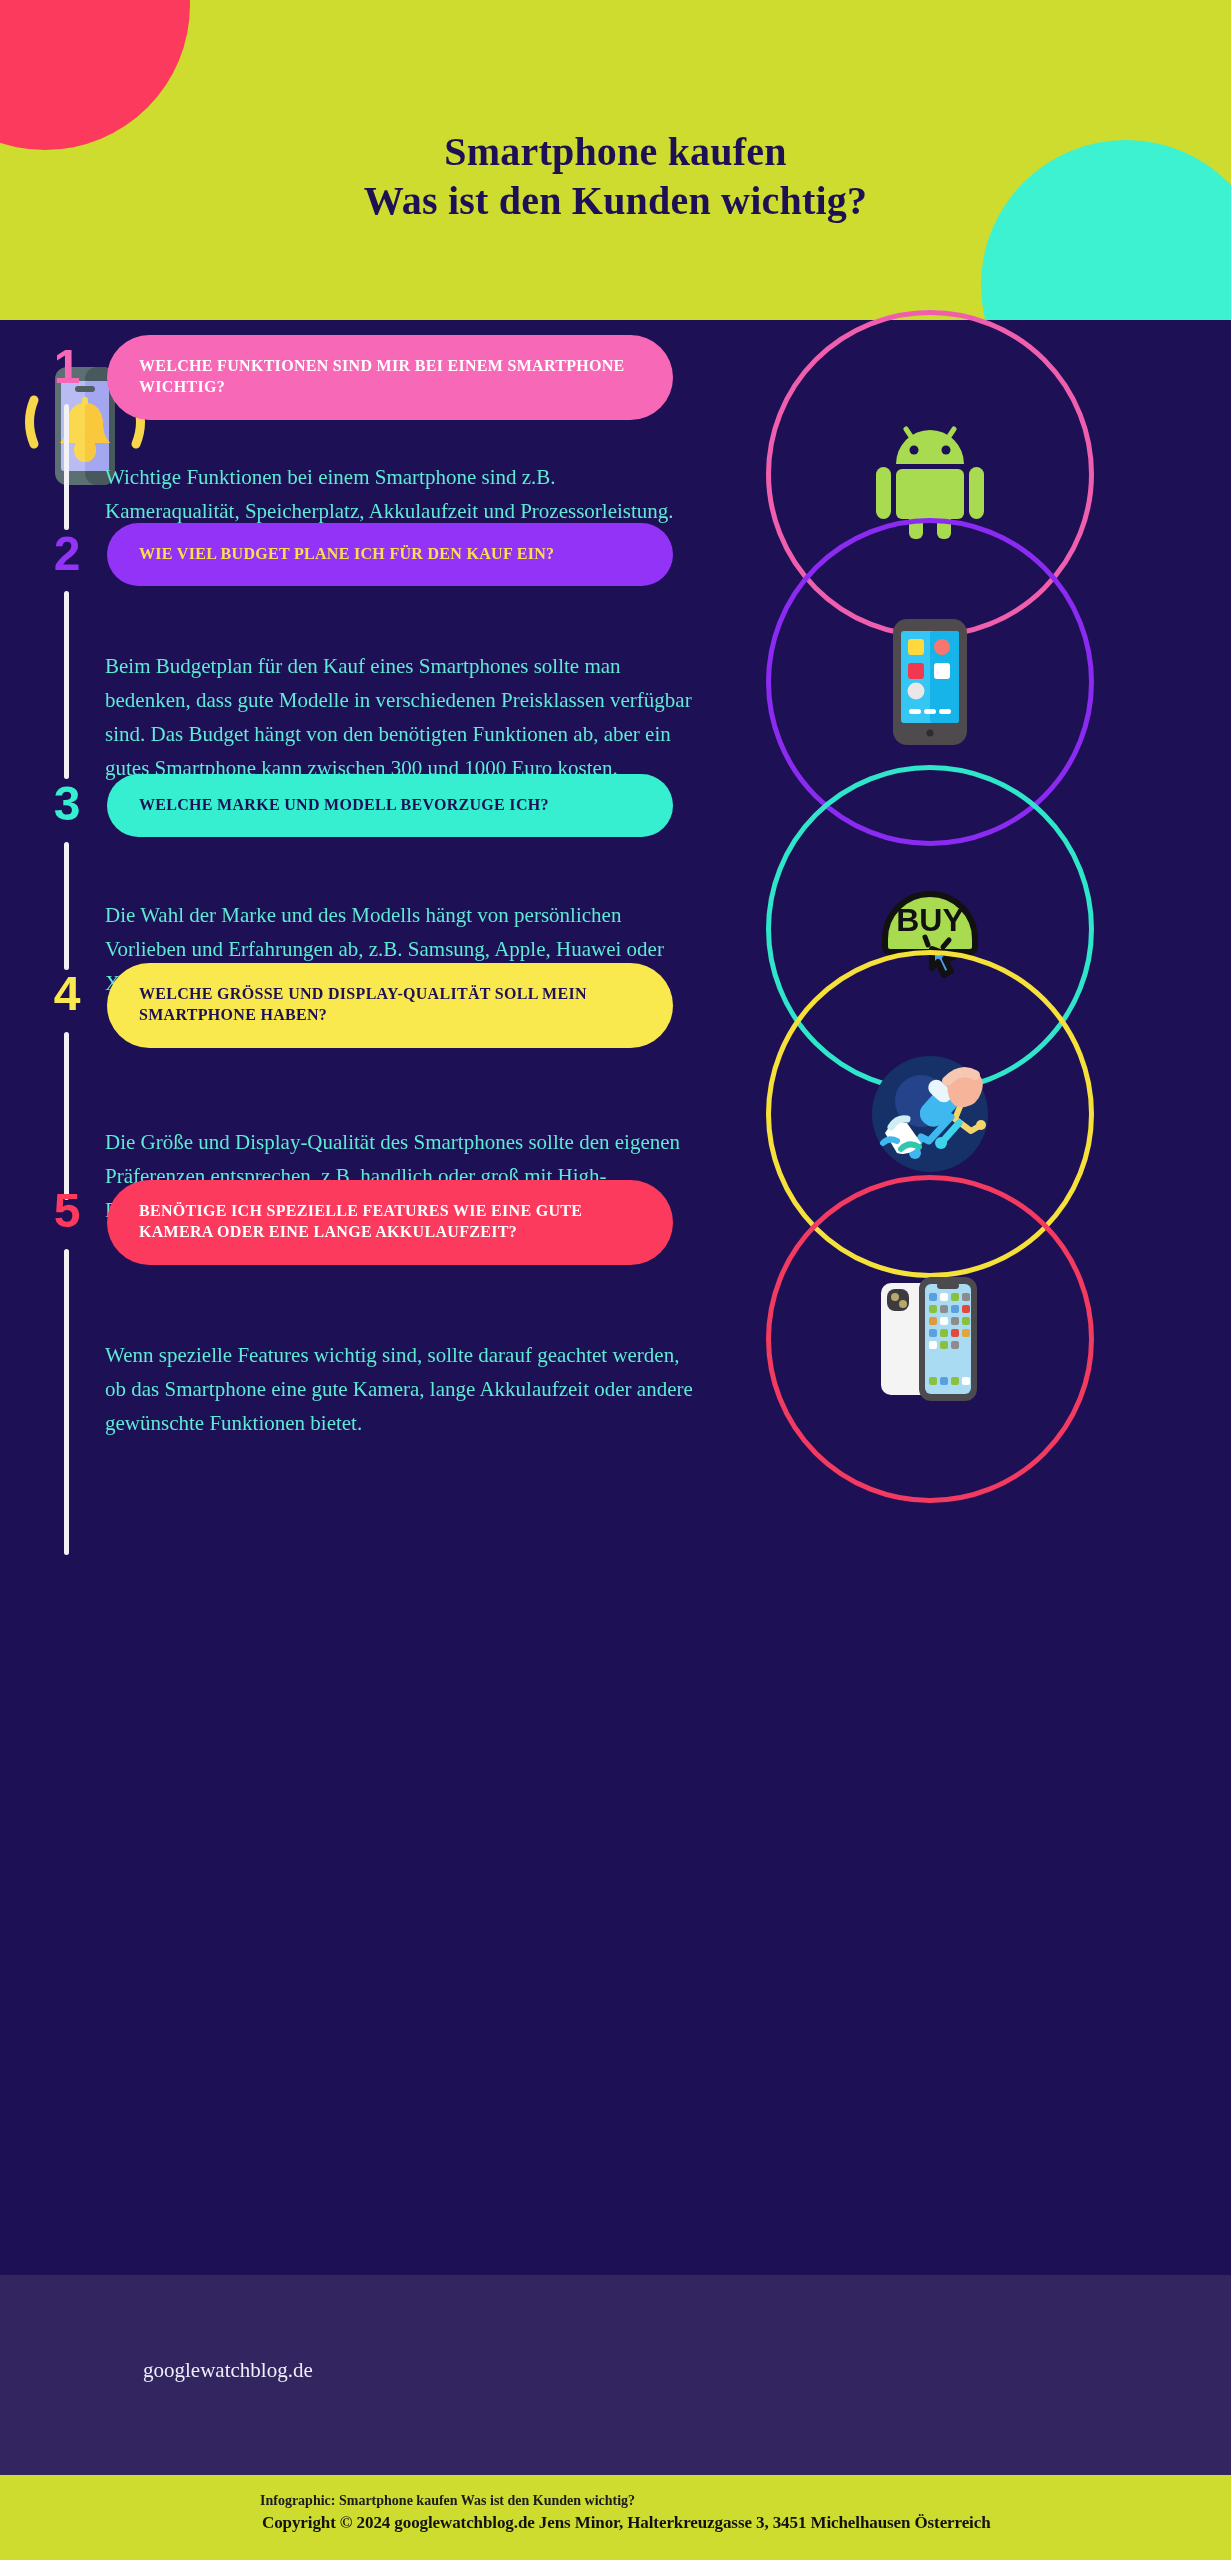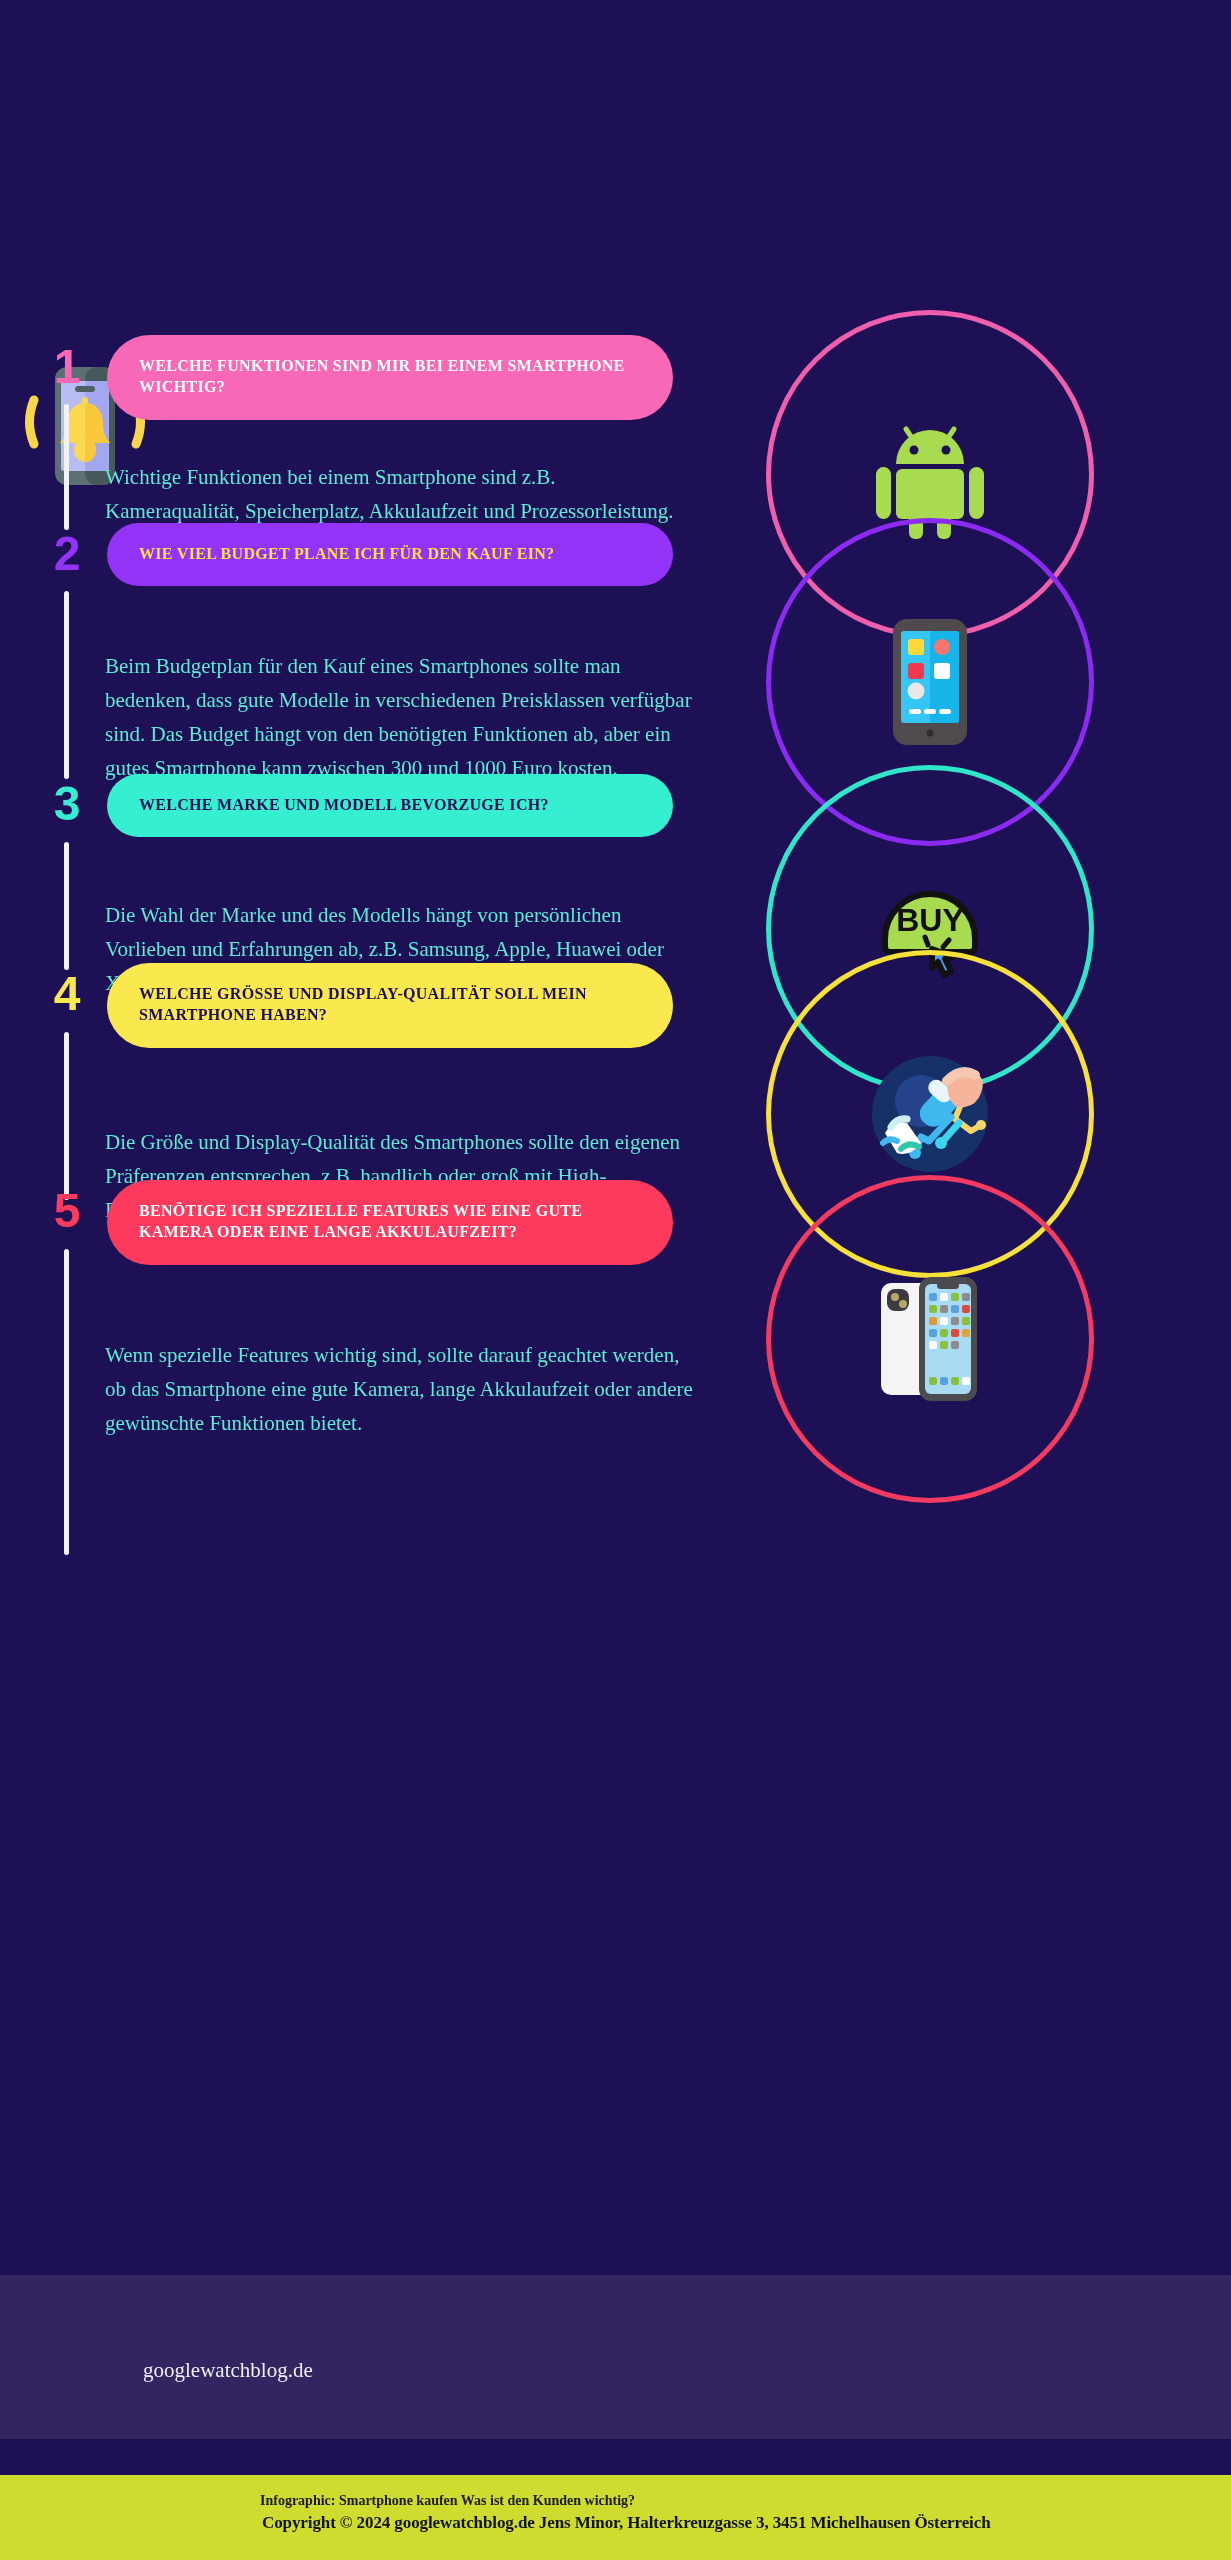--- a/index.html
+++ b/index.html
@@ -130,21 +130,21 @@
     align-items: center;
     justify-content: center;
   }
   .circle-icon svg { display: block; }
 
   
   .footer-dark {
     position: absolute;
     left: 0; top: 2275px;
     width: 1231px;
-    height: 164px;
+    height: 200px;
     background: #322560;
     text-align: right;
   }
   .footer-site {
     position: absolute;
     left: 143px; top: 83px;
     font-family: "Liberation Serif", "DejaVu Serif", serif;
     font-size: 21px;
     color: #efeefa;
   }
@@ -174,20 +174,28 @@
     font-size: 17px;
     color: #121212;
     letter-spacing: -0.1px;
   }
 </style>
 </head>
 <body>
 
 <div class="page">
 
+  <div class="header">
+    <div class="deco-pink-corner"></div>
+    <div class="deco-teal-corner"></div>
+    <div class="header-titles">
+      <span class="line">Smartphone kaufen</span>
+      <span class="line">Was ist den Kunden wichtig?</span>
+    </div>
+  </div>
 
   <div class="body-area">
 
     <div class="bell-wrap">
       <svg width="130" height="145" viewBox="0 0 130 145">
         <path d="M14 45 q-9 22 0 44" stroke="#f7d64a" stroke-width="9" fill="none" stroke-linecap="round"></path>
         <path d="M116 45 q9 22 0 44" stroke="#f7d64a" stroke-width="9" fill="none" stroke-linecap="round"></path>
         <rect x="35" y="12" width="60" height="118" rx="12" fill="#5c6f73"></rect>
         <rect x="65" y="12" width="30" height="118" rx="12" fill="#47595c"></rect>
         <rect x="41" y="26" width="48" height="90" rx="3" fill="#b9bcf3"></rect>

